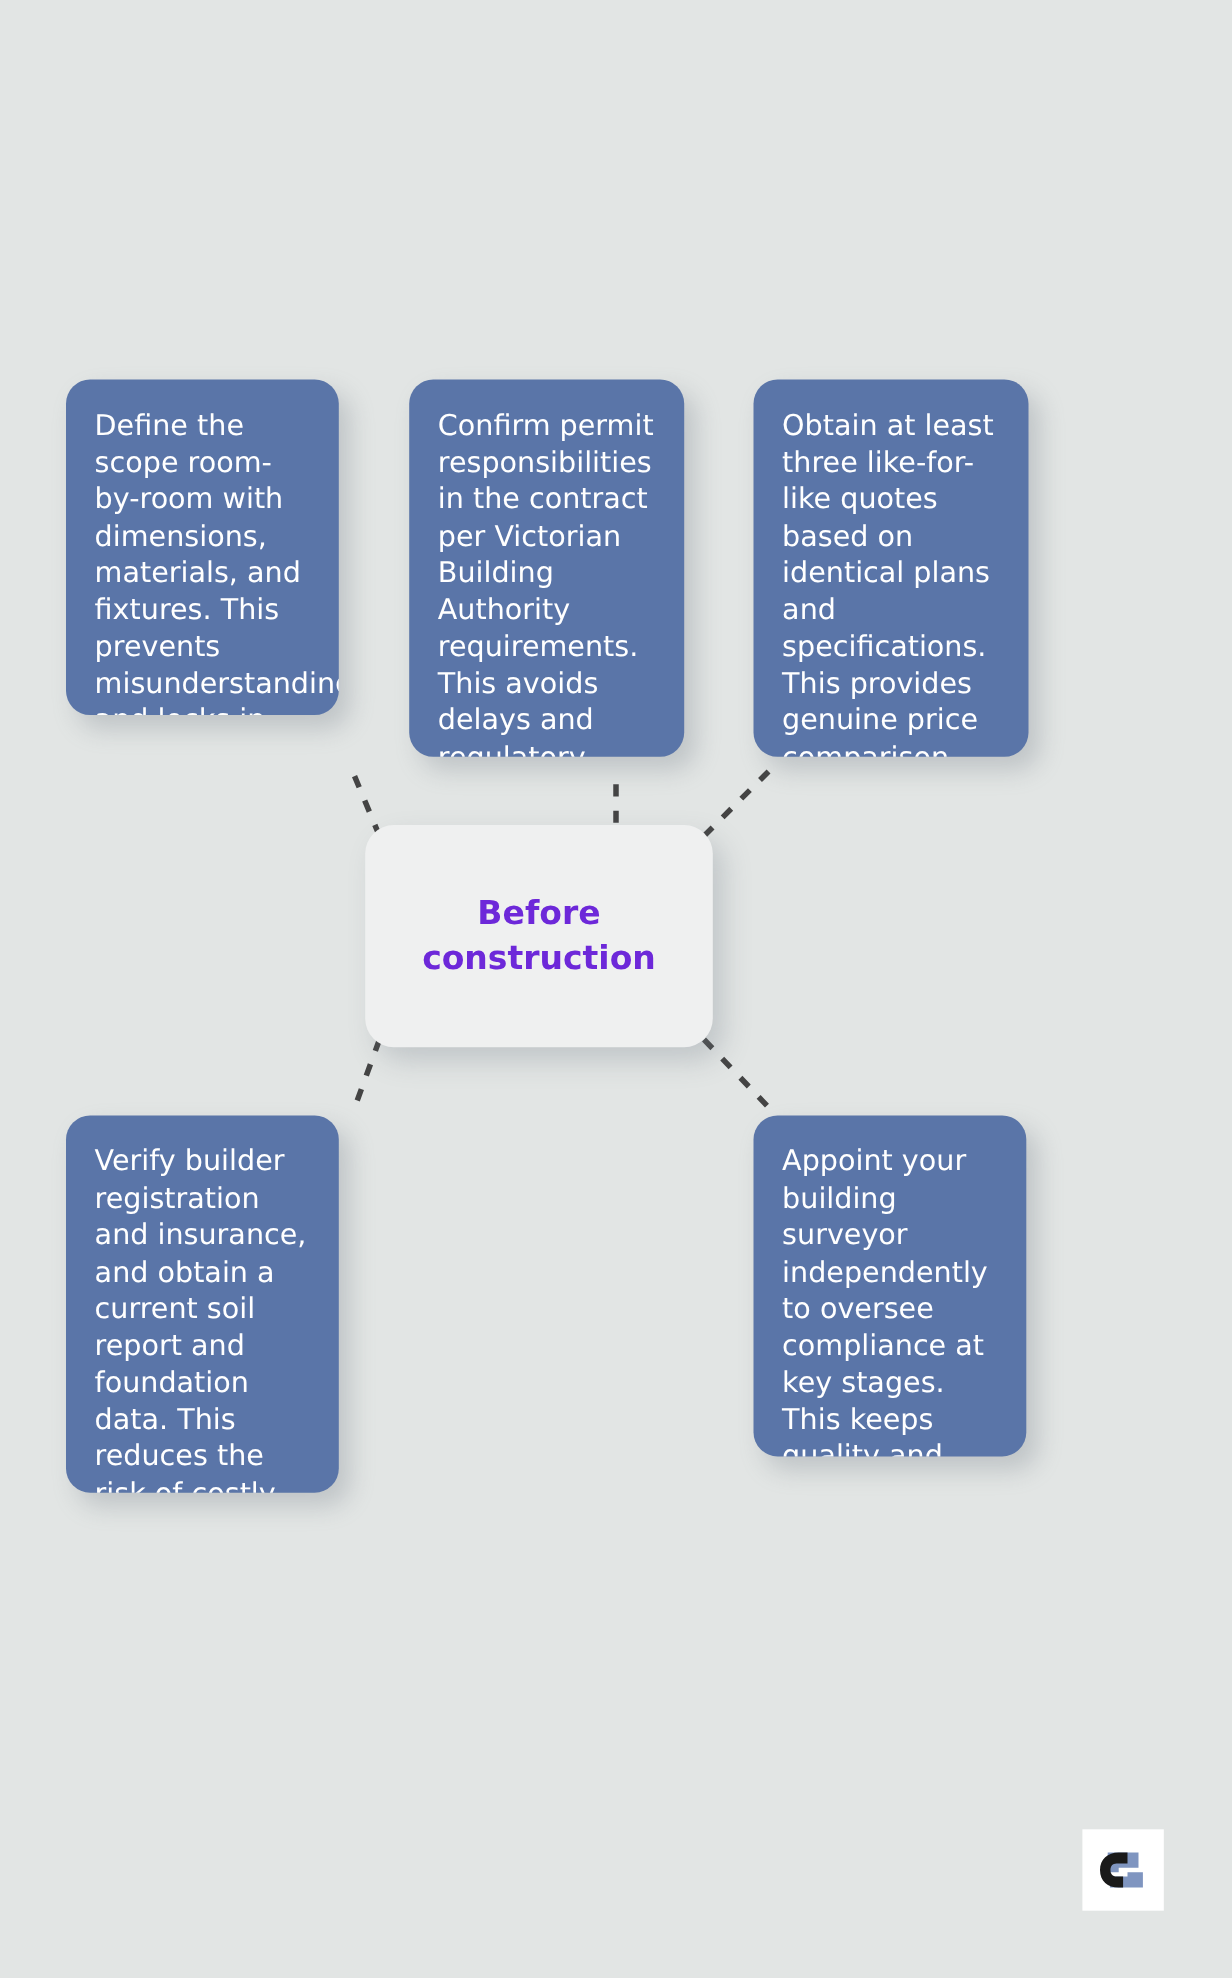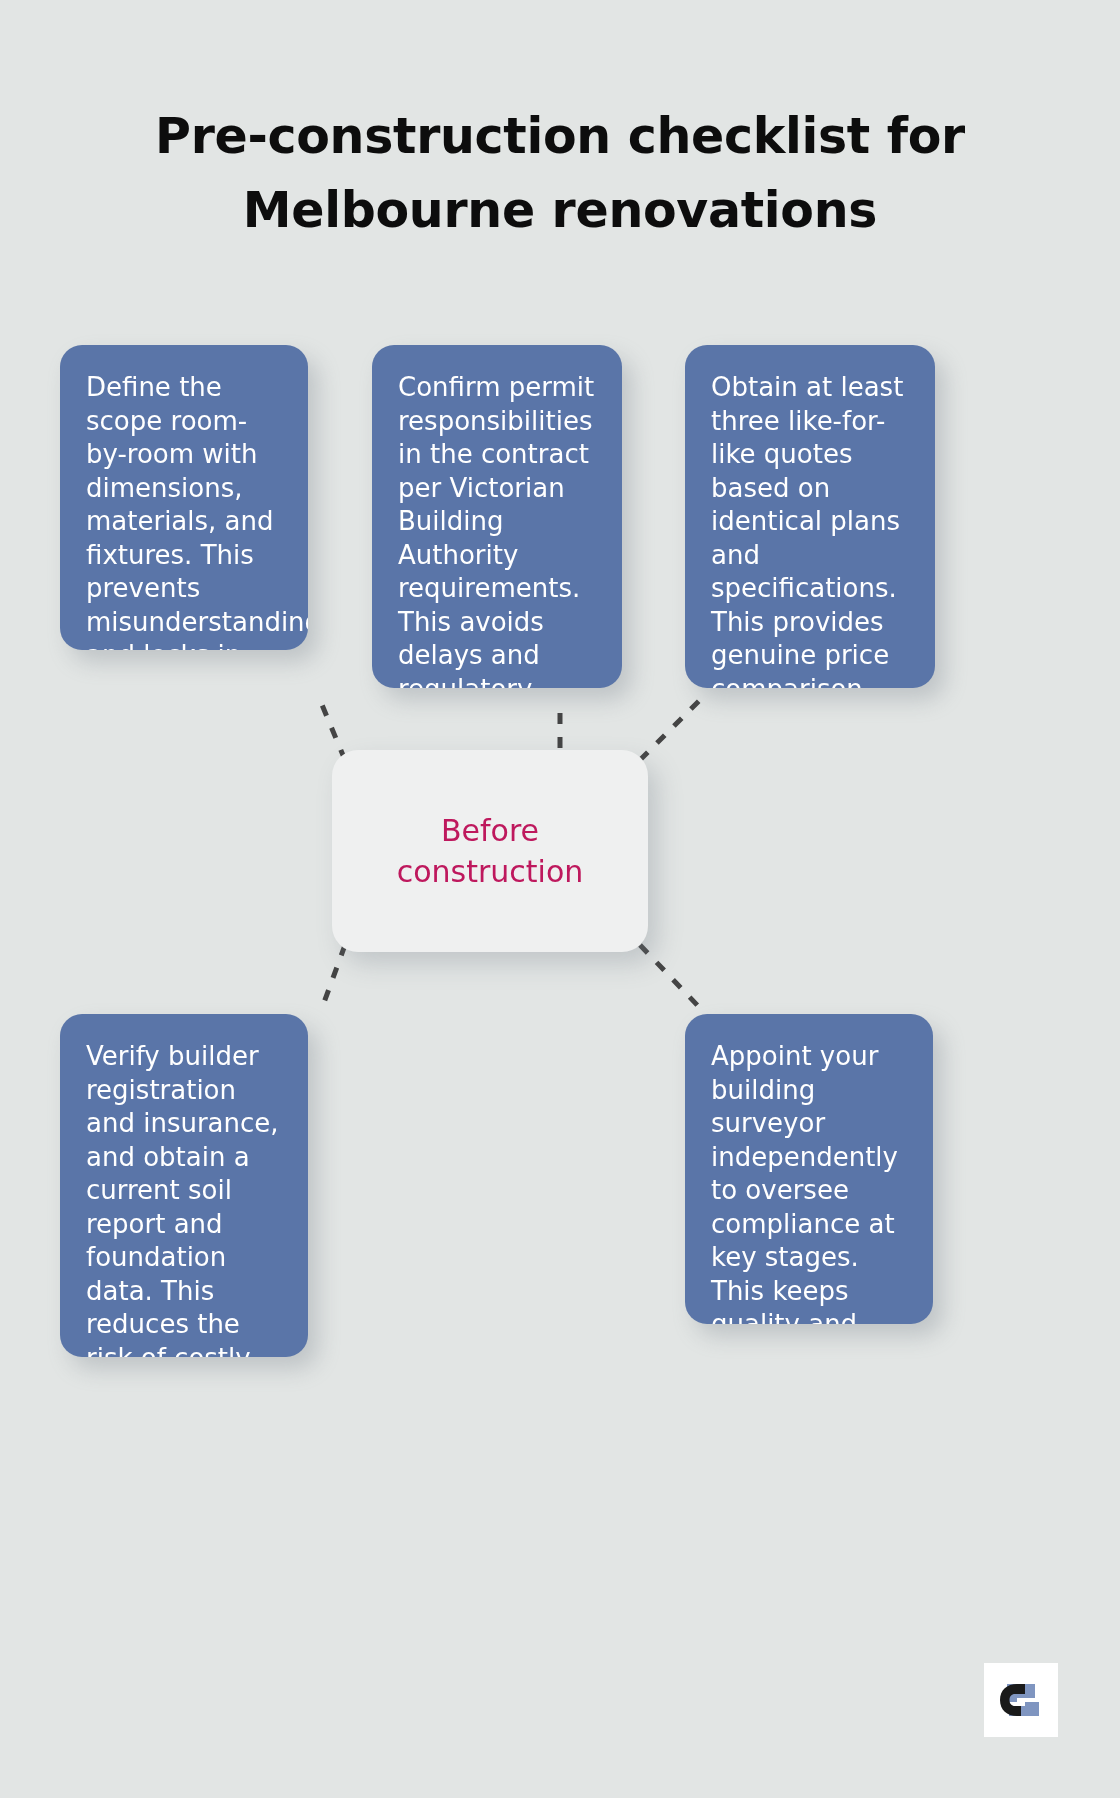--- a/index.html
+++ b/index.html
@@ -79,22 +79,22 @@
     background: #eff0f0;
     border-radius: 26px;
     display: flex;
     align-items: center;
     justify-content: center;
     box-shadow: 10px 12px 24px rgba(120,130,140,0.30);
   }
   #center-node .center-text {
     font-size: 30px;
     line-height: 1.38;
-    font-weight: normal;
-    color: #be185d;
+    font-weight: bold;
+    color: #6d28d9;
     text-align: center;
     white-space: pre-line;
   }
 
   
   #logo-tile {
     position: absolute;
     left: 984px;
     top: 1663px;
     width: 74px;
@@ -103,24 +103,20 @@
     display: flex;
     align-items: center;
     justify-content: center;
   }
 </style>
 </head>
 <body>
 
 <div id="canvas">
 
-  <div class="title">
-    <div>Pre-construction checklist for</div>
-    <div>Melbourne renovations</div>
-  </div>
 
   <svg id="connectors" viewBox="0 0 1120 1798" xmlns="http://www.w3.org/2000/svg">
     <g stroke="#444444" stroke-width="5" stroke-dasharray="11 13" fill="none" stroke-linecap="butt">
       <line x1="345" y1="760" x2="320" y2="700"></line>
       <line x1="560" y1="748" x2="560" y2="700"></line>
       <line x1="640" y1="760" x2="700" y2="700"></line>
       <line x1="345" y1="945" x2="322" y2="1008"></line>
       <line x1="640" y1="945" x2="700" y2="1008"></line>
     </g>
   </svg>

